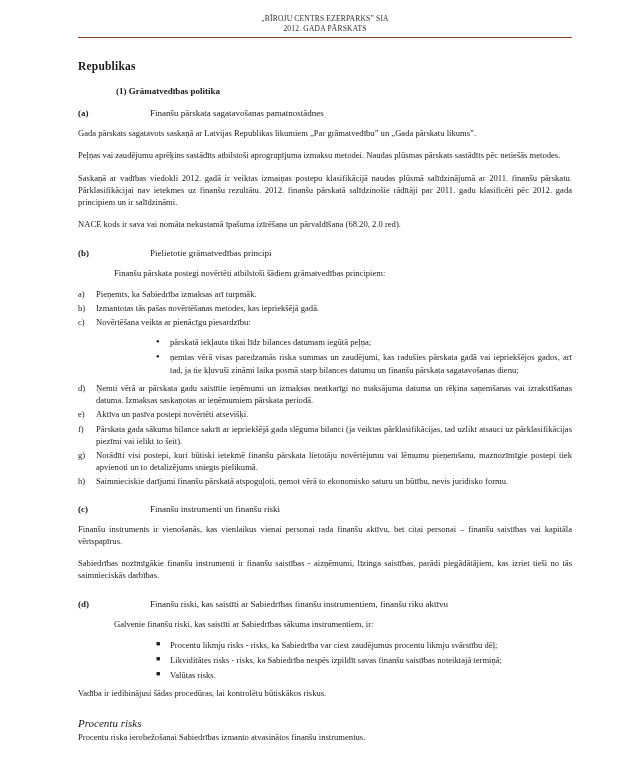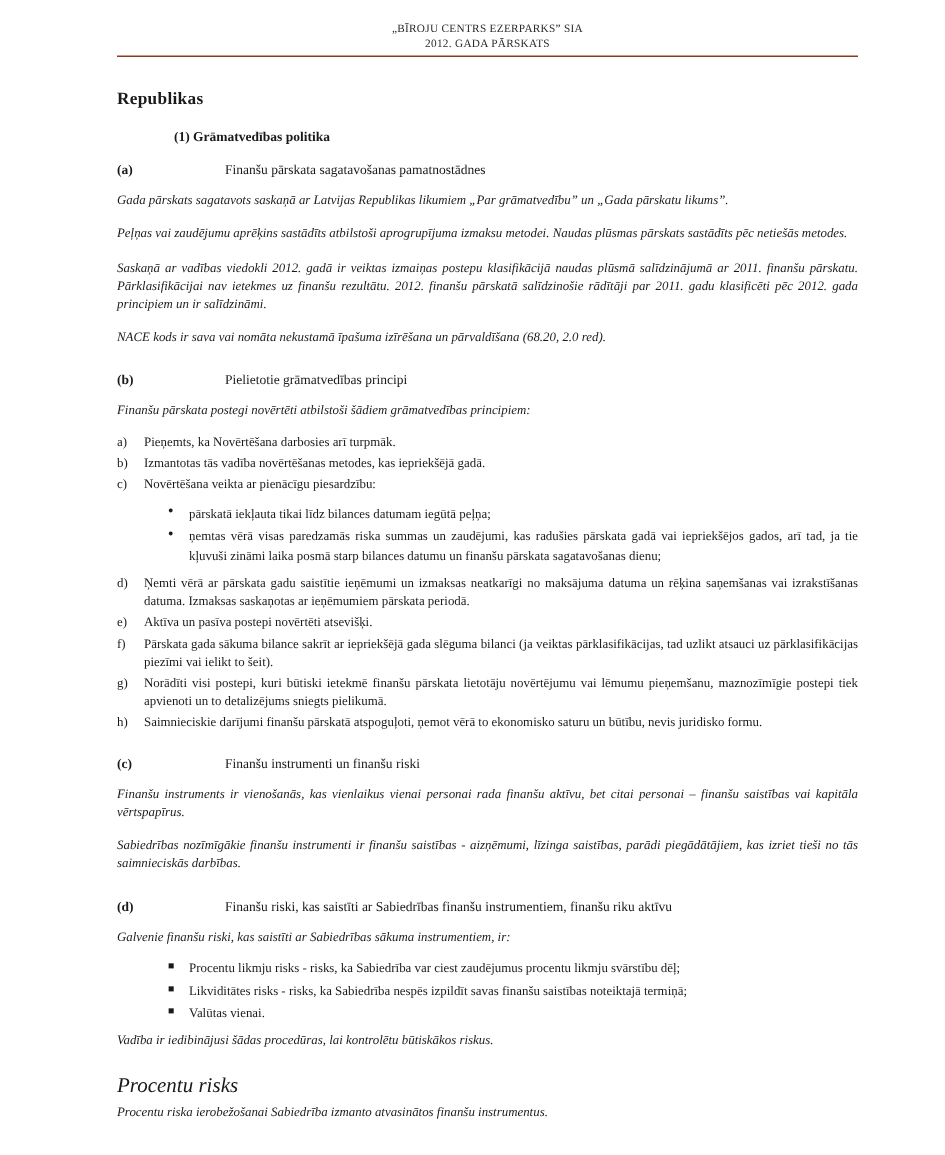--- a/index.html
+++ b/index.html
@@ -58,24 +58,24 @@
   }
   .clause .heading {
     font-size: 9px;
     font-weight: normal;
   }
   p.body {
     font-size: 8.6px;
     line-height: 1.42;
     margin: 0 0 10px 0;
     text-align: justify;
-    font-style: italic;
   }
   p.tight {
     margin-bottom: 8px;
+    margin-left: 36px;
   }
   .list {
     margin: 0 0 8px 0;
     padding: 0;
   }
   .list-item {
     display: flex;
     align-items: flex-start;
     font-size: 8.6px;
     line-height: 1.42;
@@ -92,38 +92,39 @@
   .sublist {
     margin: 2px 0 6px 34px;
     padding: 0;
   }
   .sub-item {
     display: flex;
     align-items: flex-start;
     font-size: 8.6px;
     line-height: 1.42;
     margin-bottom: 3px;
+    margin-left: 44px;
   }
   .sub-item .bullet {
     width: 14px;
     flex: 0 0 14px;
     font-size: 6px;
     line-height: 1.9;
   }
   .sub-item .txt {
     flex: 1 1 auto;
     text-align: justify;
   }
   .sq-item .bullet {
     font-size: 7px;
     line-height: 1.7;
   }
   .spacer-sm { height: 8px; }
   .italic-head {
-    font-size: 14px;
+    font-size: 11px;
     font-style: italic;
     margin: 0 0 2px 0;
   }
 </style>
 </head>
 <body>
 
 <div class="page">
 
   <div class="doc-header">
@@ -151,25 +152,25 @@
   <div class="clause">
     <span class="marker">(b)</span>
     <span class="heading">Pielietotie grāmatvedības principi</span>
   </div>
 
   <p class="body tight">Finanšu pārskata postegi novērtēti atbilstoši šādiem grāmatvedības principiem:</p>
 
   <div class="list">
     <div class="list-item">
       <span class="lbl">a)</span>
-      <span class="txt">Pieņemts, ka Novērtēšana darbosies arī turpmāk.</span>
+      <span class="txt">Pieņemts, ka Sabiedrība izmaksas arī turpmāk.</span>
     </div>
     <div class="list-item">
       <span class="lbl">b)</span>
-      <span class="txt">Izmantotas tās vadība novērtēšanas metodes, kas iepriekšējā gadā.</span>
+      <span class="txt">Izmantotas tās pašas novērtēšanas metodes, kas iepriekšējā gadā.</span>
     </div>
     <div class="list-item">
       <span class="lbl">c)</span>
       <span class="txt">Novērtēšana veikta ar pienācīgu piesardzību:</span>
     </div>
   </div>
 
   <div class="sublist">
     <div class="sub-item">
       <span class="bullet">●</span>
@@ -227,24 +228,24 @@
     <div class="sub-item sq-item">
       <span class="bullet">■</span>
       <span class="txt">Procentu likmju risks - risks, ka Sabiedrība var ciest zaudējumus procentu likmju svārstību dēļ;</span>
     </div>
     <div class="sub-item sq-item">
       <span class="bullet">■</span>
       <span class="txt">Likviditātes risks - risks, ka Sabiedrība nespēs izpildīt savas finanšu saistības noteiktajā termiņā;</span>
     </div>
     <div class="sub-item sq-item">
       <span class="bullet">■</span>
-      <span class="txt">Valūtas vienai.</span>
+      <span class="txt">Valūtas risks.</span>
     </div>
   </div>
 
   <p class="body">Vadība ir iedibinājusi šādas procedūras, lai kontrolētu būtiskākos riskus.</p>
 
   <div class="spacer-sm"></div>
 
   <div class="italic-head">Procentu risks</div>
-  <p class="body">Procentu riska ierobežošanai Sabiedrība izmanto atvasinātos finanšu instrumentus.</p>
+  <p class="body">Procentu riska ierobežošanai Sabiedrības izmanto atvasinātos finanšu instrumentus.</p>
 
 </div>
 
 </body></html>

